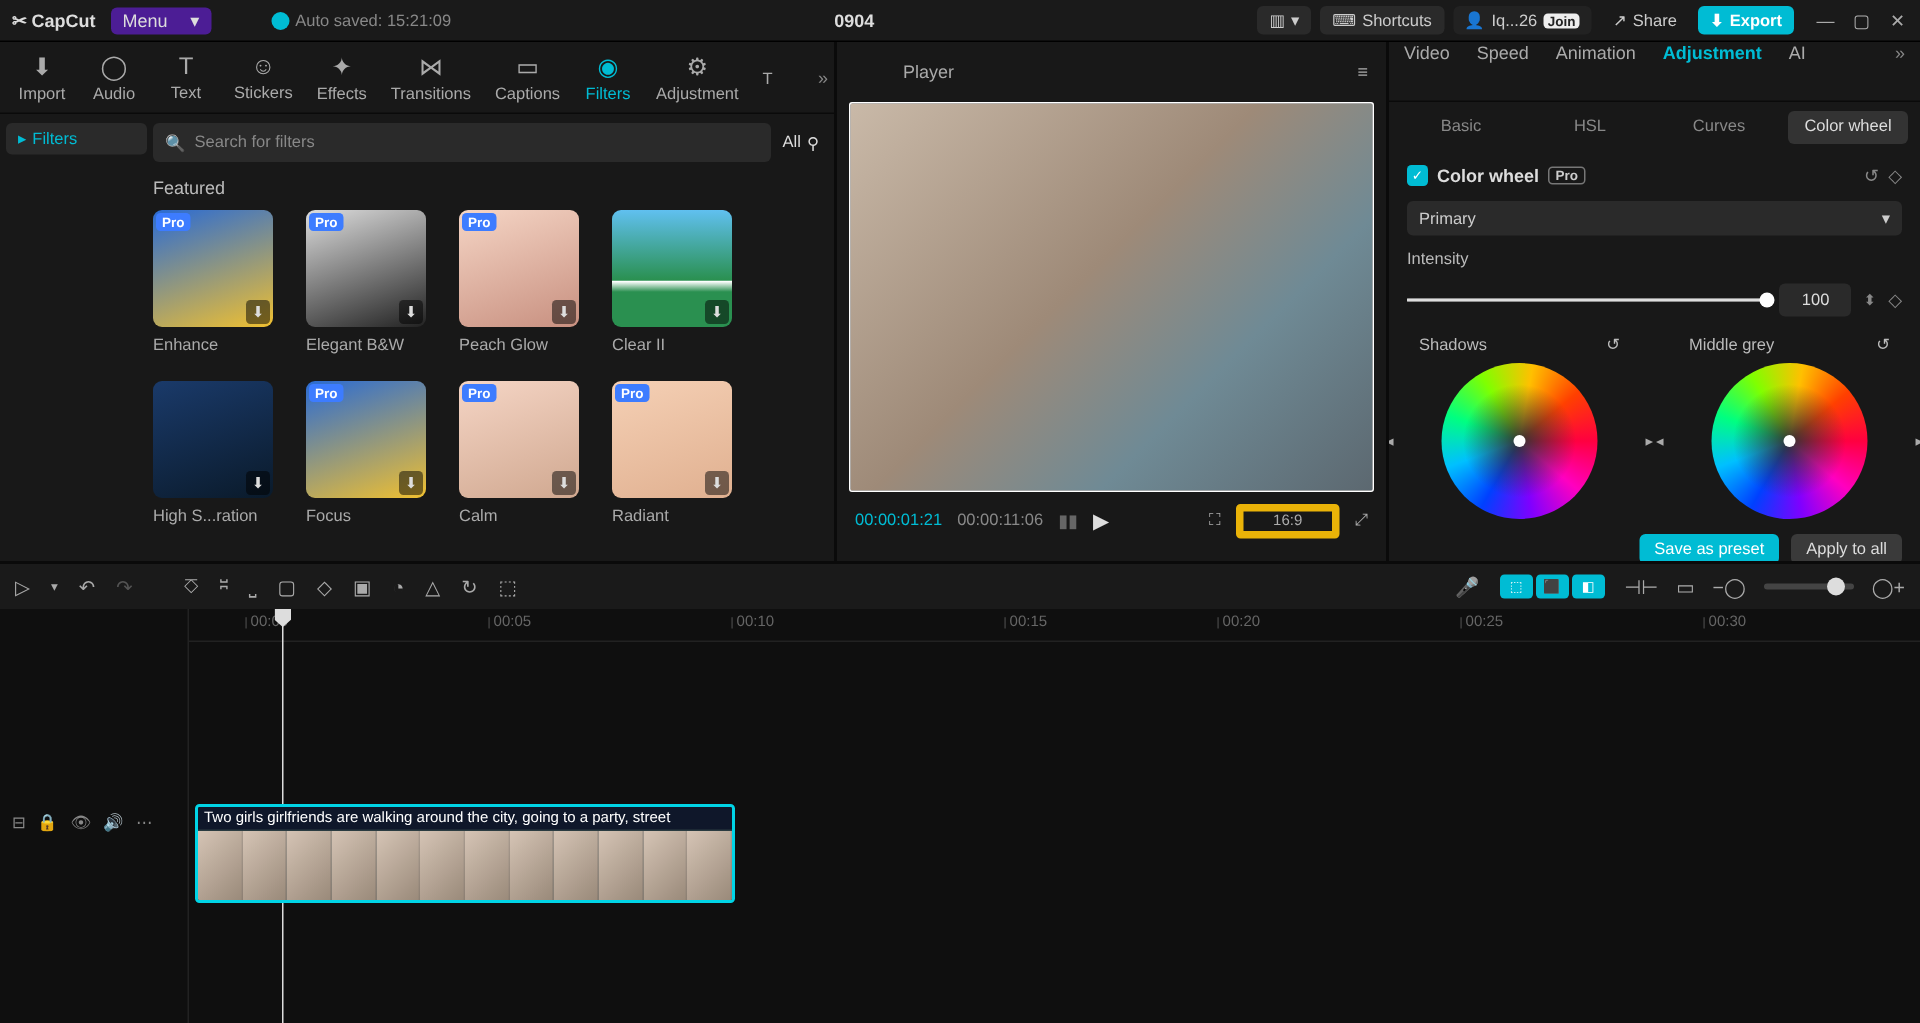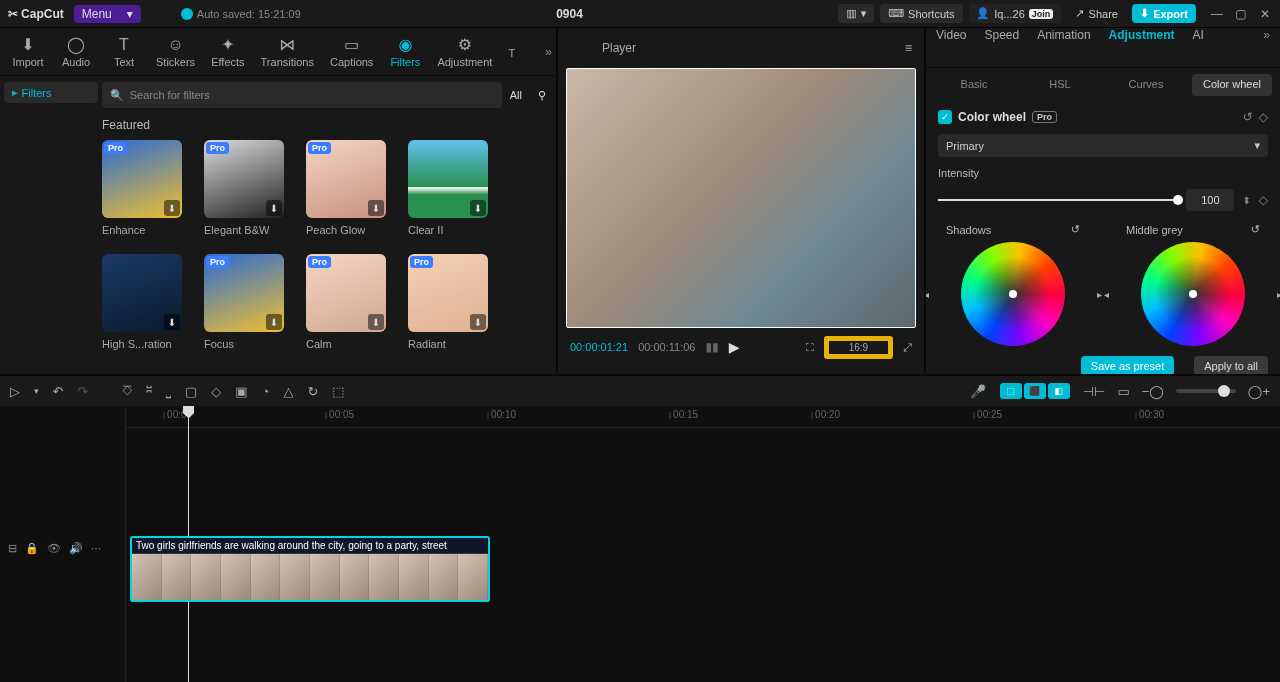--- a/index.html
+++ b/index.html
@@ -25,21 +25,21 @@
   .left-tabs { height:48px; display:flex; align-items:center; padding: 0 4px; gap:0; border-bottom:1px solid #0a0a0a; position:relative;}
   .ltab { display:flex; flex-direction:column; align-items:center; justify-content:center; padding:4px 8px; font-size:11px; color:#aaa; gap:2px; min-width:48px;}
   .ltab.active { color:#00bcd4; }
   .ltab .ic { font-size:16px; }
   .left-body { flex:1; display:flex; overflow:hidden;}
   .left-side { width:102px; padding:6px 4px;}
   .side-btn { background:#2a2a2a; border-radius:4px; padding:4px 8px; font-size:11px; color:#00bcd4; display:flex; align-items:center; gap:4px;}
   .left-content { flex:1; padding:6px 10px 6px 0; overflow:hidden;}
   .search-row { display:flex; align-items:center; gap:8px; margin-bottom:10px;}
   .search-box { flex:1; background:#2a2a2a; border-radius:4px; height:26px; display:flex; align-items:center; padding:0 8px; gap:6px; color:#888; font-size:11px;}
-  .all-btn { display:flex; align-items:center; gap:16px; font-size:11px; color:#ddd;}
+  .all-btn { display:flex; align-items:center; gap:4px; font-size:11px; color:#ddd;}
   .section-title { font-size:12px; color:#bbb; margin-bottom:8px;}
   .grid { display:flex; flex-wrap:wrap; gap:18px 22px; }
   .fcard { width:80px; }
   .thumb { width:80px; height:78px; border-radius:6px; background:#555; position:relative; overflow:hidden; background-size:cover; background-position:center;}
   .pro-badge { position:absolute; top:2px; left:2px; background:#3d7cff; color:#fff; font-size:9px; font-weight:700; border-radius:3px; padding:1px 4px;}
   .dl-ic { position:absolute; bottom:2px; right:2px; width:16px; height:16px; background:rgba(0,0,0,.5); border-radius:3px; display:flex; align-items:center; justify-content:center; font-size:10px; color:#ddd;}
   .fname { font-size:11px; color:#aaa; margin-top:6px; white-space:nowrap; overflow:hidden; text-overflow:ellipsis;}
 
   
   .player-panel { width:370px; background:#181818; border-left:2px solid #0a0a0a; border-right:2px solid #0a0a0a; display:flex; flex-direction:column; padding:0 8px 8px;}
@@ -73,21 +73,21 @@
   .wheels { display:flex; justify-content:space-between; margin-top:2px;}
   .wheel-col { width:150px; }
   .wheel-hdr { display:flex; justify-content:space-between; align-items:center; font-size:11px; color:#bbb; margin-bottom:6px; padding:0 8px;}
   .wheel { width:104px; height:104px; margin:0 auto; border-radius:50%; position:relative;
     background: conic-gradient(from 90deg, #ff0040, #ff00c0, #8000ff, #0040ff, #00c0ff, #00ff80, #80ff00, #ffc000, #ff4000, #ff0040);
   }
   .wheel-inner { position:absolute; inset:14px; border-radius:50%; background: radial-gradient(circle at center, #333 0%, rgba(51,51,51,0) 70%);}
   .wheel-ctr { position:absolute; top:50%; left:50%; width:8px; height:8px; border-radius:50%; background:#fff; transform:translate(-50%,-50%);}
   .wheel-side { position:absolute; top:50%; transform:translateY(-50%); color:#aaa; font-size:10px;}
   .wheel-side.l { left:-14px; } .wheel-side.r { right:-14px; }
-  .rbtns { display:flex; justify-content:flex-end; gap:20px; padding:0 0 4px;}
+  .rbtns { display:flex; justify-content:flex-end; gap:8px; padding:0 0 4px;}
   .btn-sm { border-radius:4px; padding:4px 10px; font-size:11px;}
   .btn-preset { background:#00bcd4; color:#fff;}
   .btn-apply { background:#3a3a3a; color:#ddd;}
 
   
   .tl-toolbar { height:32px; background:#1a1a1a; border-top:2px solid #0a0a0a; display:flex; align-items:center; padding:0 10px; gap:14px; color:#aaa; font-size:13px;}
   .tl-group { display:flex; align-items:center; gap:14px;}
   .tl-right { margin-left:auto; display:flex; align-items:center; gap:12px;}
   .tl-seg { display:flex; gap:0;}
   .seg { width:22px; height:16px; border-radius:3px; background:#00bcd4; margin:0 1px; display:flex; align-items:center; justify-content:center; font-size:9px; color:#fff;}

